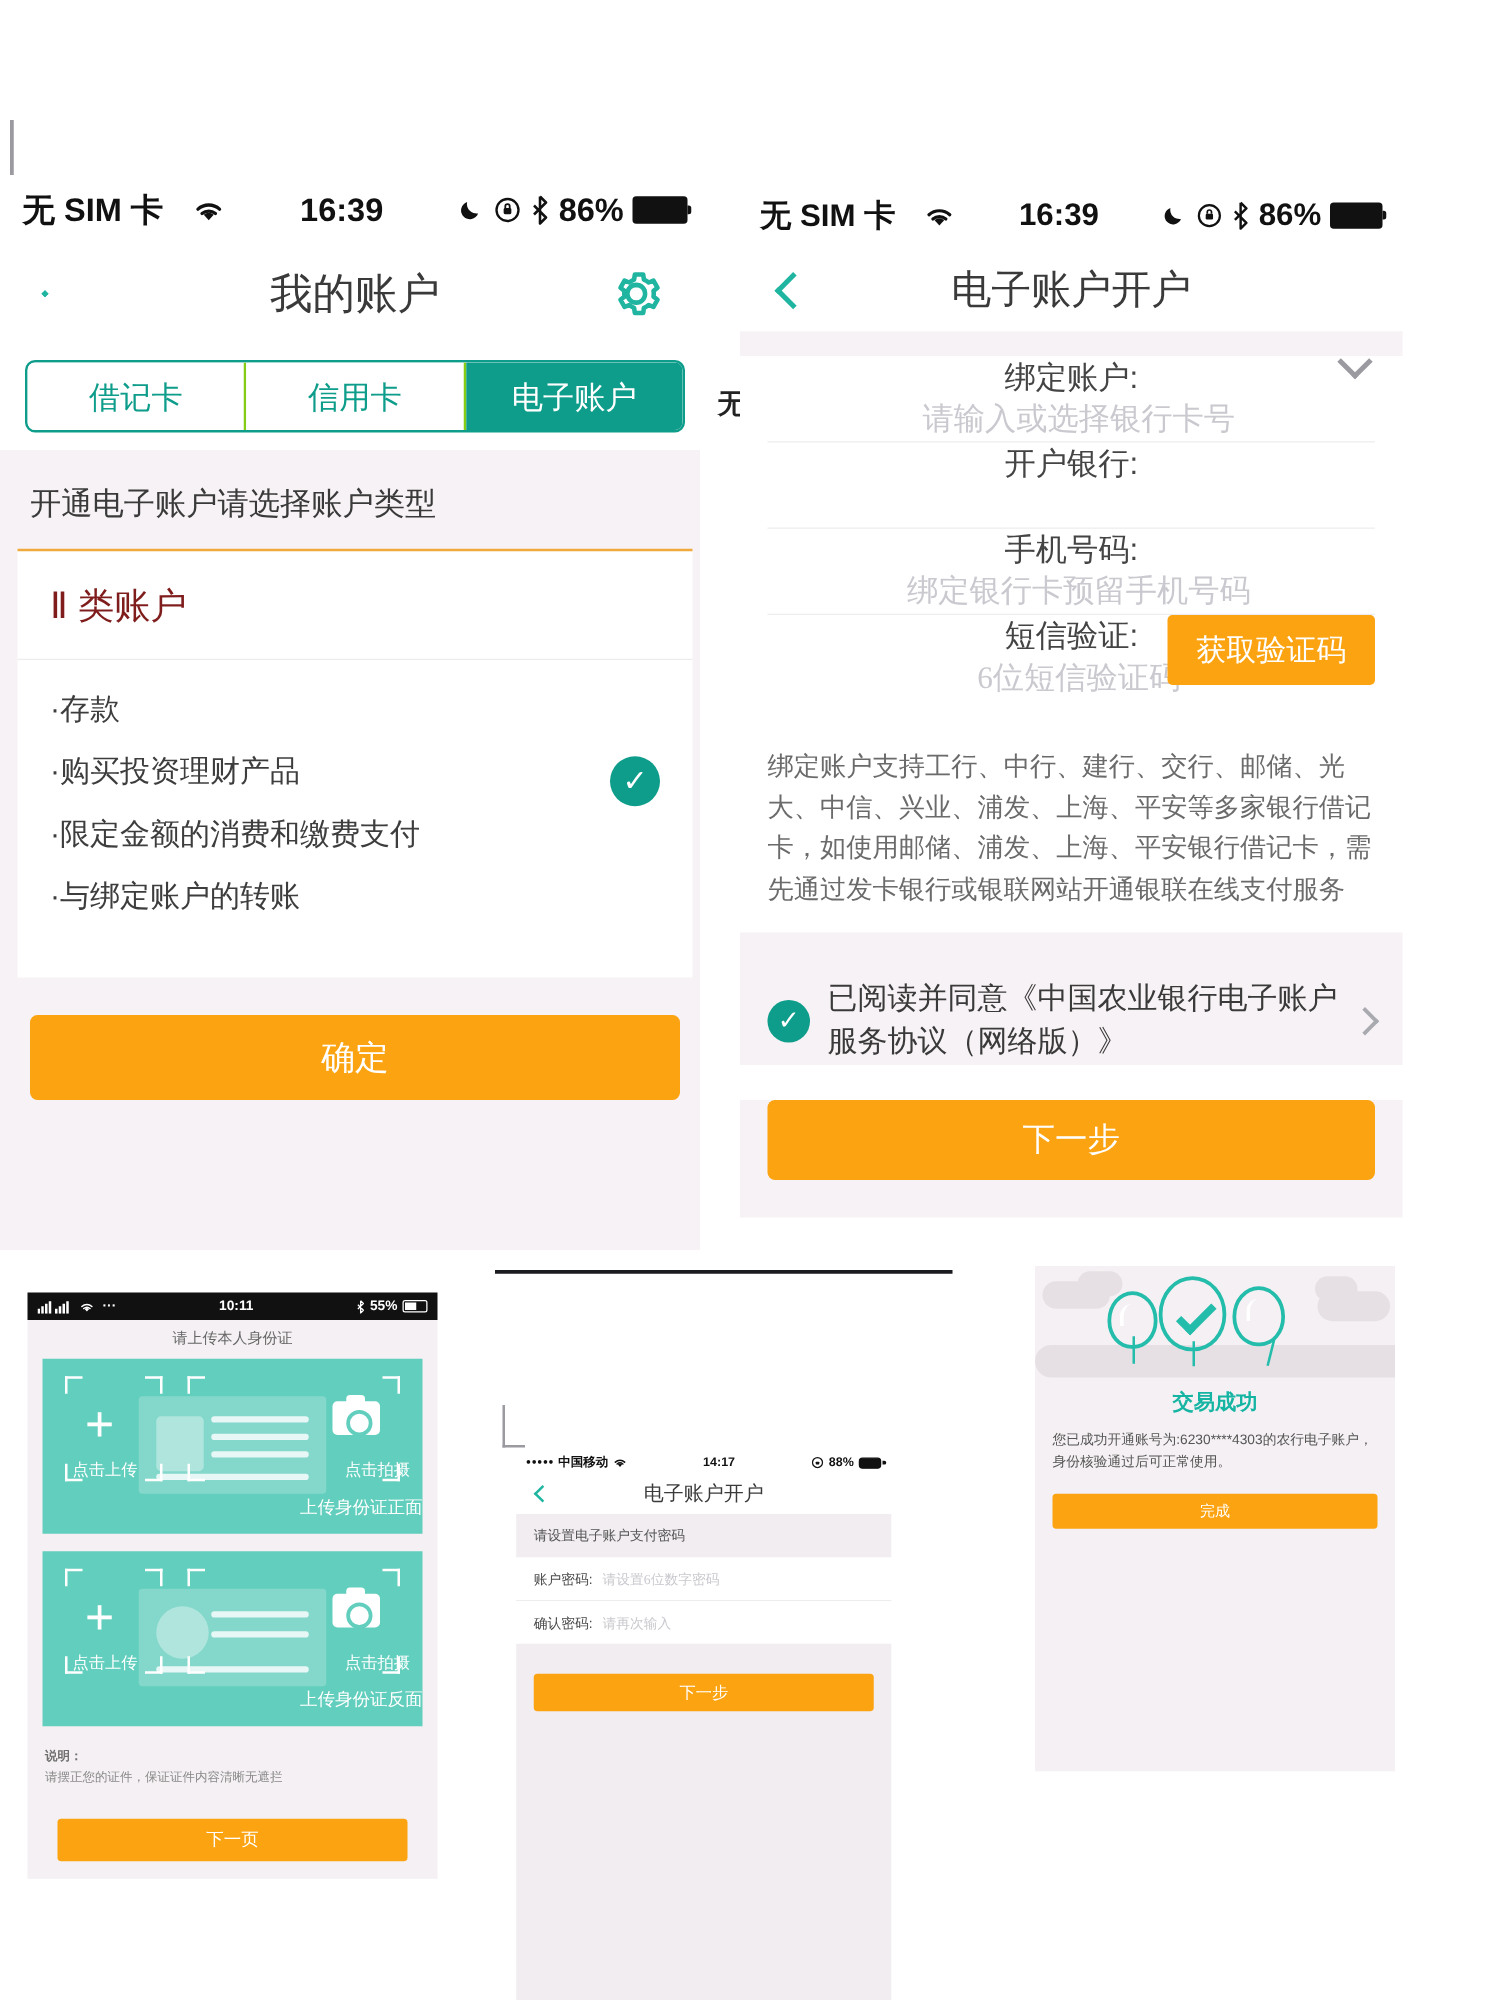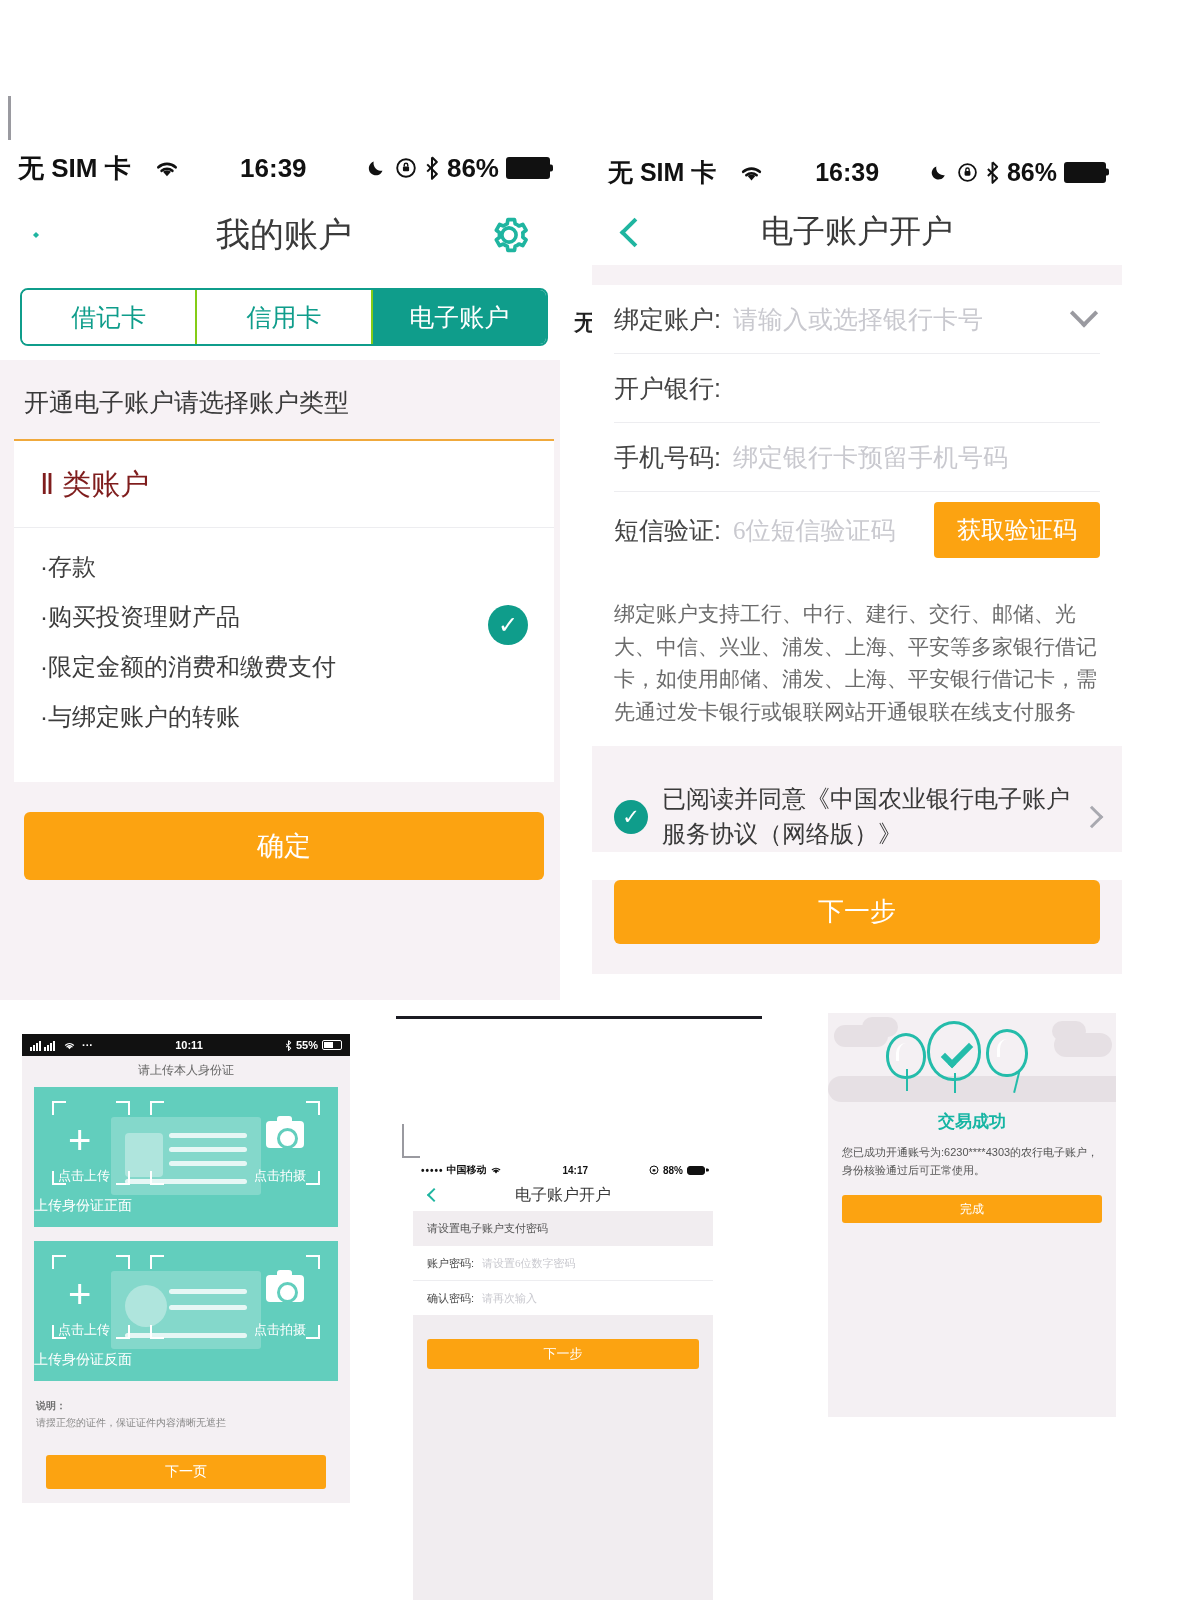--- a/index.html
+++ b/index.html
@@ -89,21 +89,21 @@
   #s2h { left: 560px; top: 286px; width: 50px; height: 740px; background: #fff; }
   #s2h .sliver-text { font-size: 22px; color: #222; font-weight: bold; padding: 22px 0 0 14px; }
 
   
   #s3 { left: 592px; top: 145px; width: 530px; height: 740px; }
   #s3 .statusbar { height: 54px; padding: 0 16px; font-size: 25px; }
   #s3 .navbar { height: 66px; }
   #s3 .nav-title { font-size: 32px; }
   #s3 .gap { height: 20px; background: #F7F2F5; }
   #s3 .form { background: #fff; padding: 0 22px; }
-  #s3 .frow { display: flex; align-items: center; height: 68px; position: relative; }
+  #s3 .frow { display: flex; align-items: center; height: 68px; position: relative; flex-direction: column; }
   #s3 .frow .lbl { font-size: 25px; color: #444; white-space: nowrap; }
   #s3 .frow .val { font-size: 25px; margin-left: 12px; }
   #s3 .chev-down {
     position: absolute; right: 6px; width: 20px; height: 20px;
     border-right: 4px solid #9a9aa0; border-bottom: 4px solid #9a9aa0;
     transform: rotate(45deg) translate(-4px,-4px);
   }
   #s3 .getcode {
     position: absolute; right: 0; width: 166px; height: 56px;
     font-size: 24px; border-radius: 4px;
@@ -156,22 +156,22 @@
   }
   #s4 .cam::before {
     content:""; position:absolute; left: 11px; top: -5px; width: 15px; height: 6px;
     background: #fff; border-radius: 3px 3px 0 0;
   }
   #s4 .cam::after {
     content:""; position:absolute; left: 11px; top: 7px; width: 15px; height: 15px;
     border: 3px solid #62CEBD; border-radius: 50%;
   }
   #s4 .tapup { position: absolute; left: 24px; top: 80px; color: #fff; font-size: 13px; }
-  #s4 .tapshot { position: absolute; right: 32px; top: 80px; color: #fff; font-size: 13px; }
-  #s4 .idcaption { position: absolute; left: 0; right: 0; bottom: 12px; text-align: left; color: #fff; font-size: 14px; }
+  #s4 .tapshot { position: absolute; right: 10px; top: 80px; color: #fff; font-size: 13px; }
+  #s4 .idcaption { position: absolute; left: 0; right: 0; bottom: 12px; text-align: right; color: #fff; font-size: 14px; }
   #s4 .expl { font-size: 10px; color: #8a8a8a; line-height: 1.7; padding: 2px 2px 0 2px; }
   #s4 .expl b { color: #6f6f6f; font-weight: bold; }
   #s4 .nextpage { display: block; width: calc(100% - 24px); margin: 24px 12px 0 12px; height: 34px; font-size: 14px; border-radius: 3px; }
 
   
   #s5 { left: 413px; top: 1161px; width: 300px; height: 439px; }
   #s5 .statusbar { height: 18px; padding: 0 8px; font-size: 10px; }
   #s5 .dots { letter-spacing: 1px; }
   #s5 .navbar { height: 32px; }
   #s5 .nav-title { font-size: 16px; }

